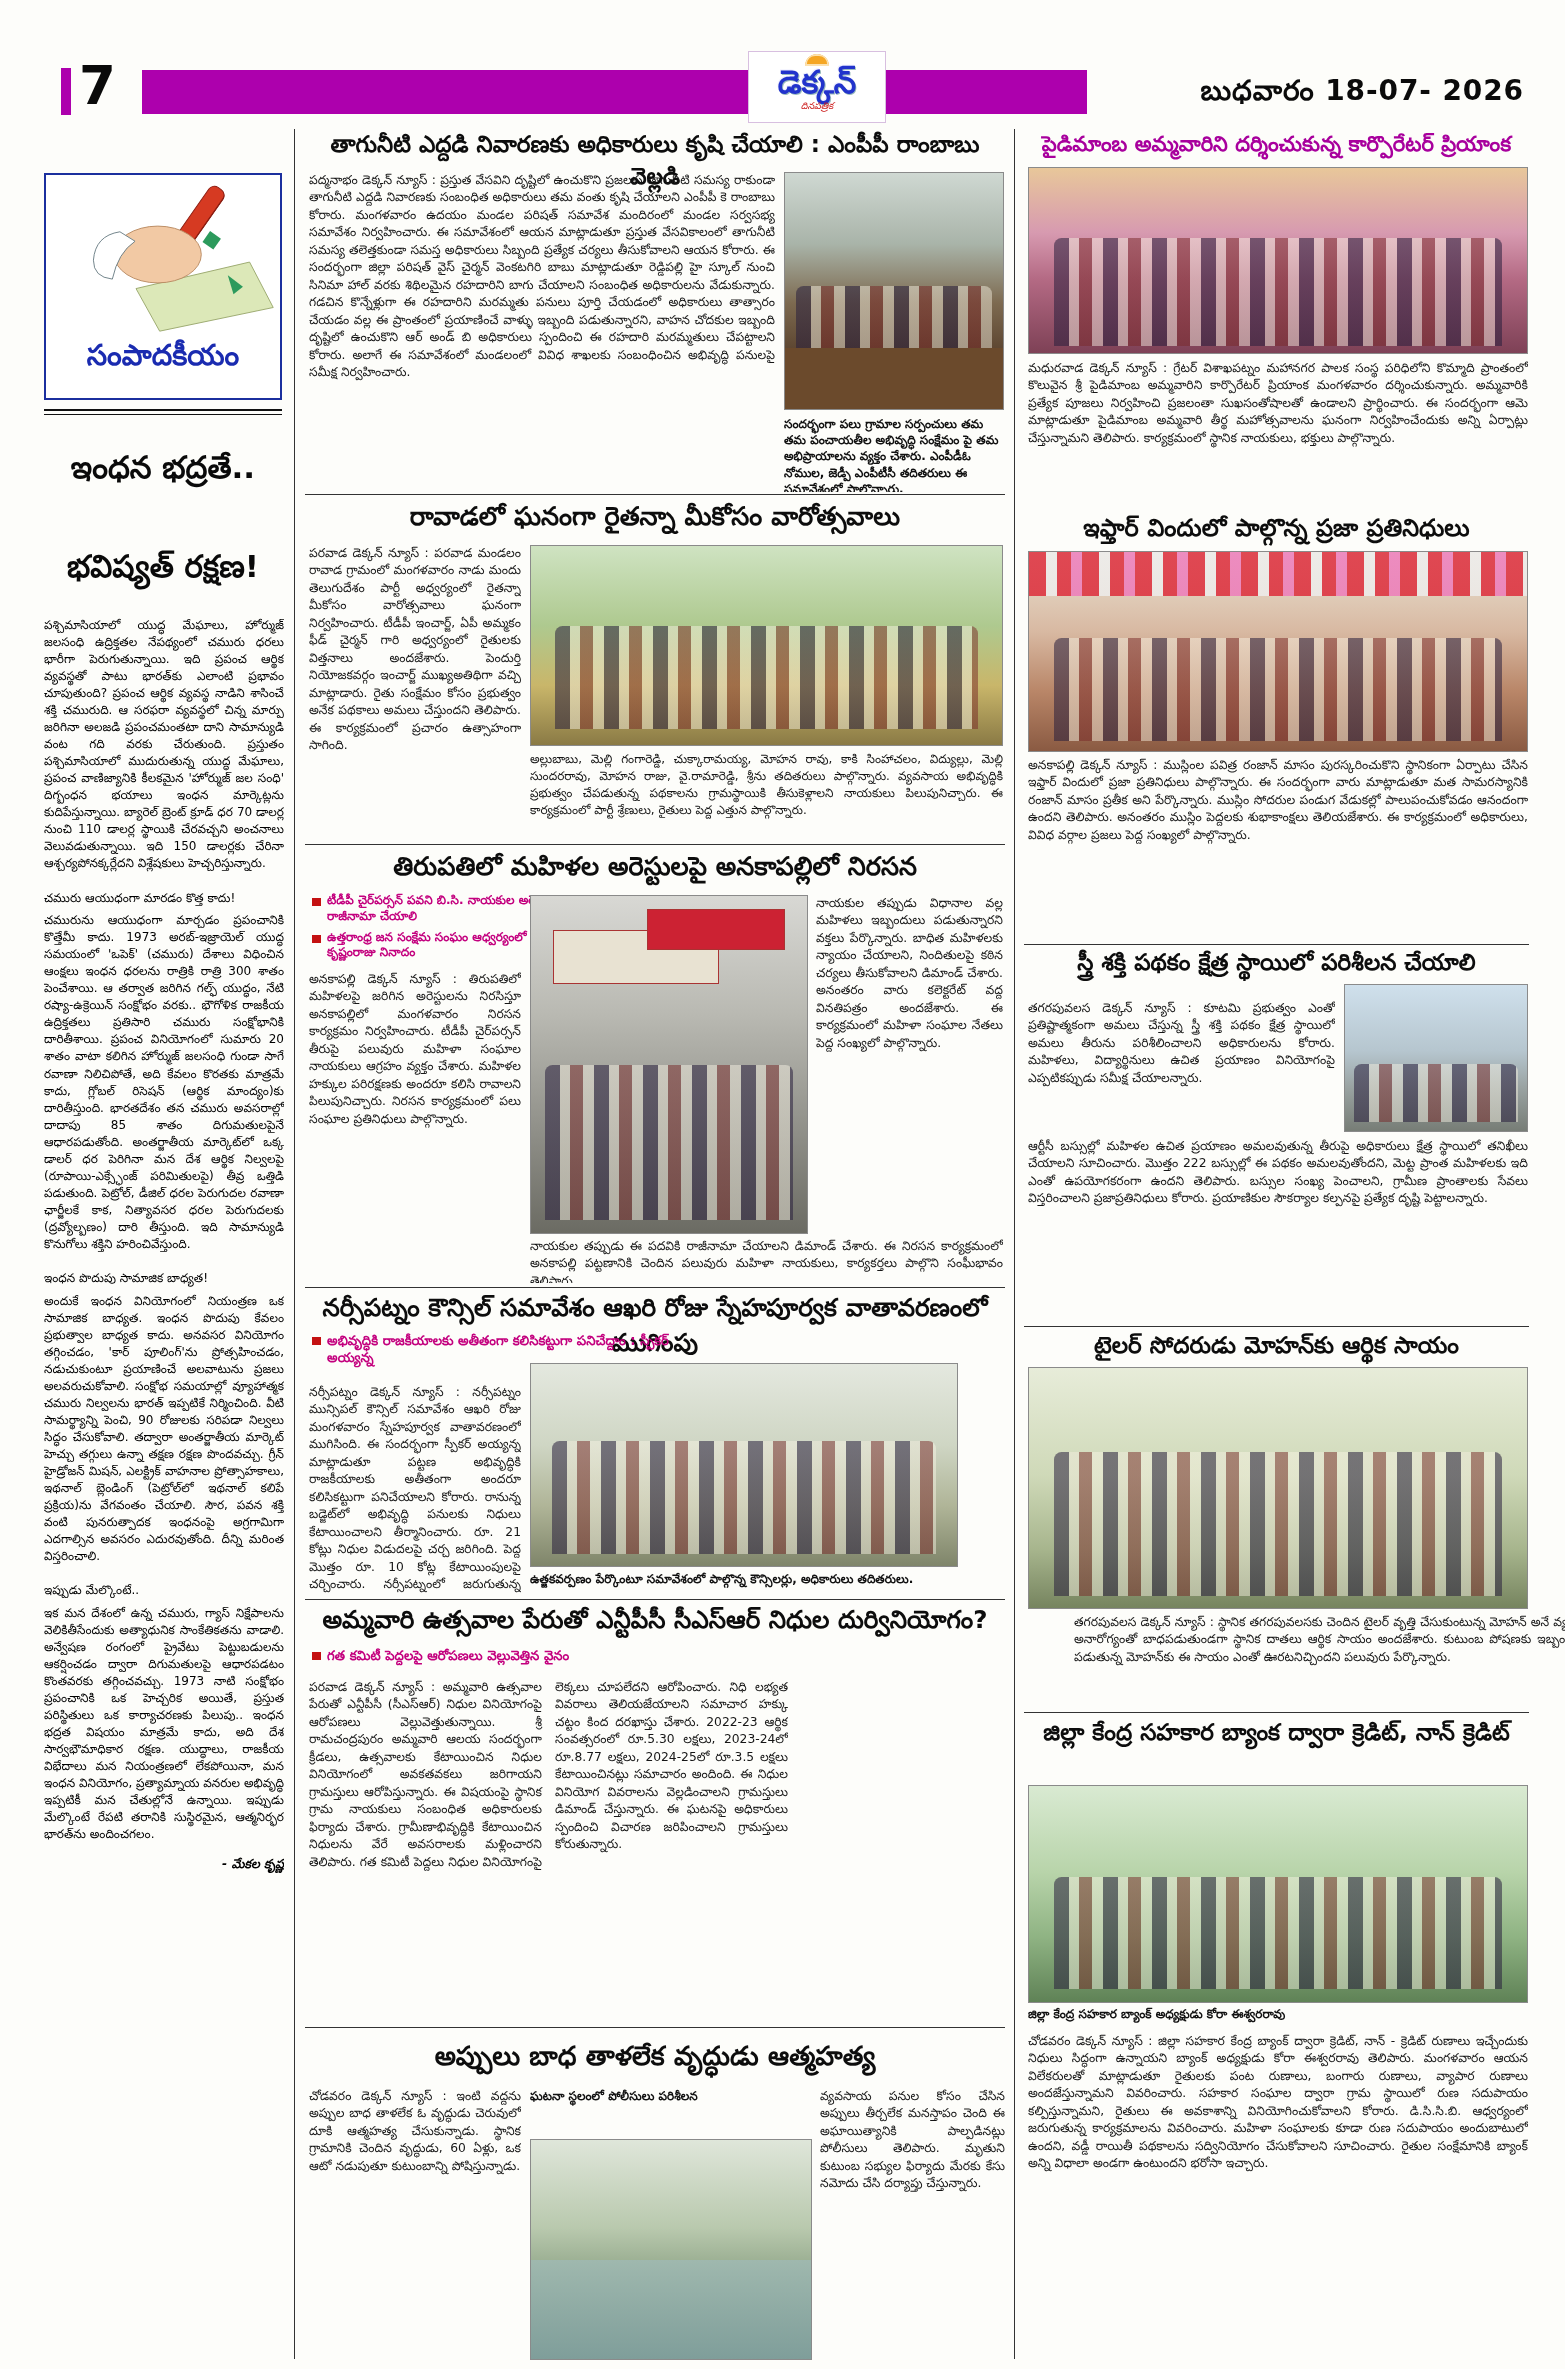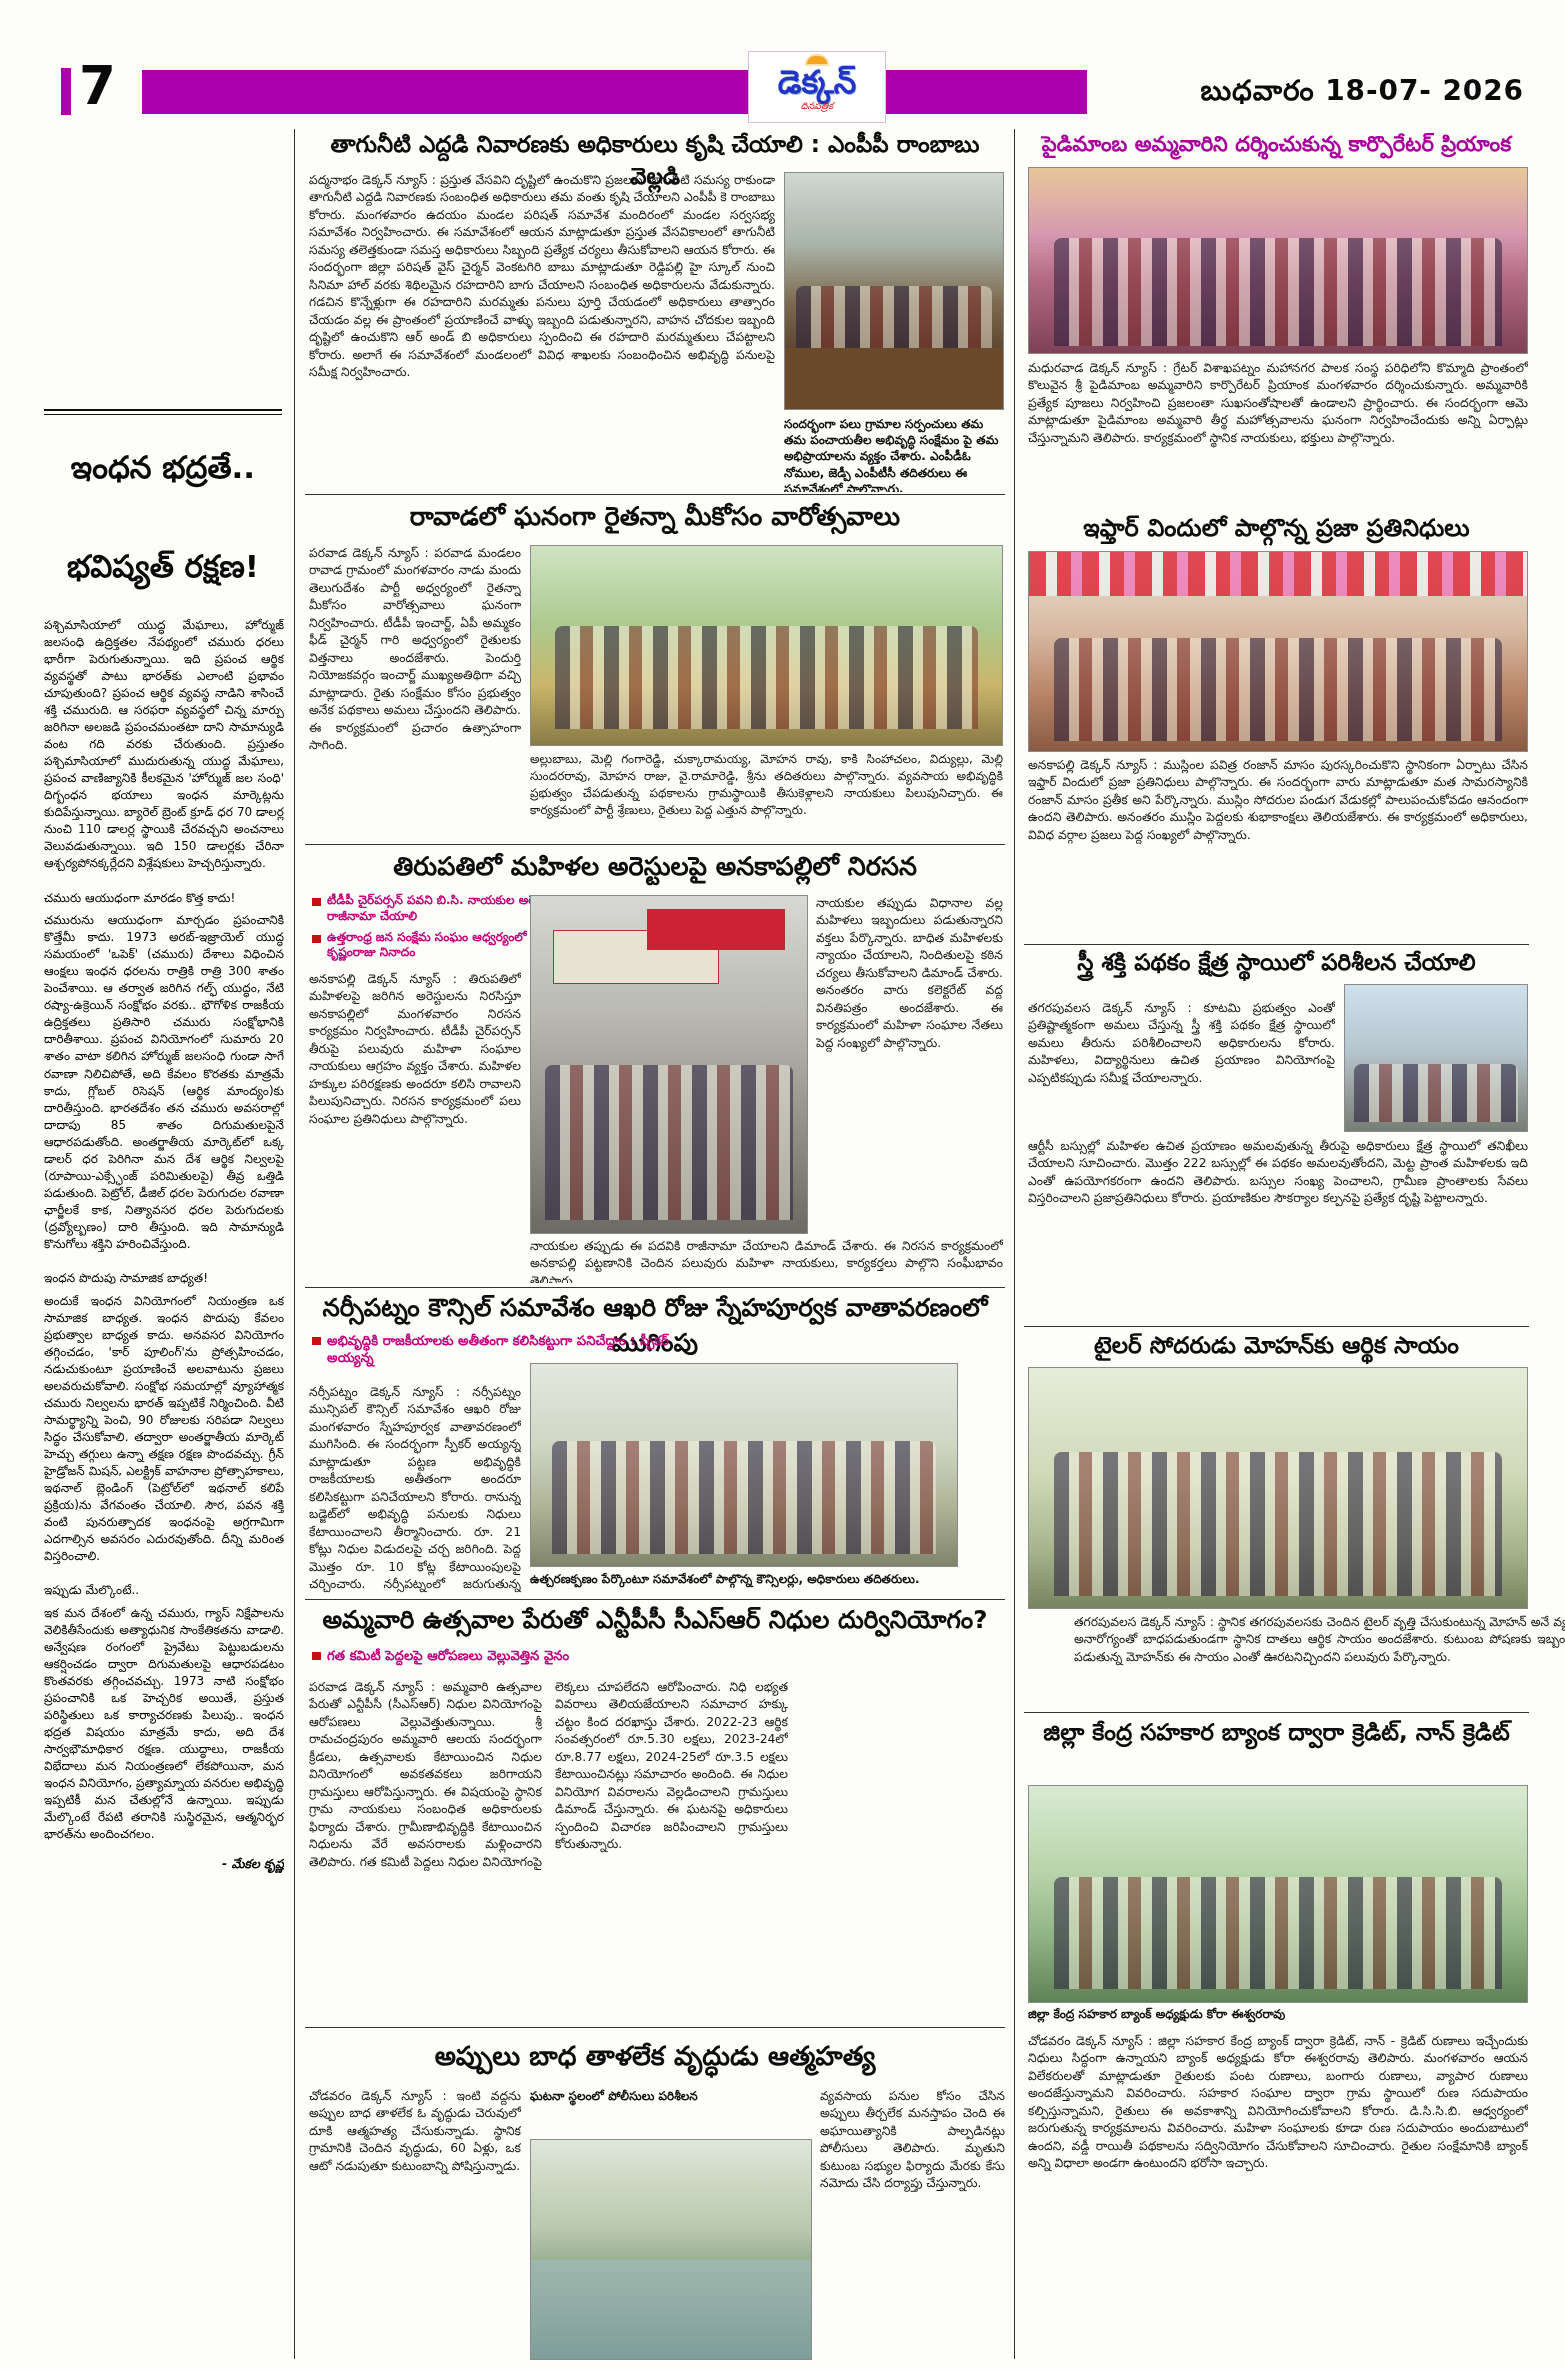--- a/index.html
+++ b/index.html
@@ -82,20 +82,32 @@
   <div class="abs" id="logo-box" style="left:748px;top:51px;width:138px;height:72px">
     <div class="sun"></div>
     <div id="logo-text">డెక్కన్</div>
     <div id="logo-tag">దినపత్రిక</div>
   </div>
   <div class="abs" id="hdr-date" style="left:1164px;top:74px;width:360px;text-align:right">బుధవారం  18-07- 2026</div>
 
   <div class="vrule" style="left:294px;top:129px;height:2230px"></div>
   <div class="vrule" style="left:1014px;top:129px;height:2230px"></div>
 
+  <div class="abs" id="ed-box" style="left:44px;top:173px;width:238px;height:227px">
+    <svg width="233" height="159" viewBox="0 0 246 168">
+      <polygon points="95,120 215,92 240,140 120,165" fill="#dce8b8" stroke="#9aa86e"></polygon>
+      <rect x="150" y="8" width="16" height="90" rx="6" transform="rotate(35 158 53)" fill="#d63console22" stroke="#8c1d12"></rect>
+      <rect x="148" y="6" width="18" height="92" rx="7" transform="rotate(35 157 52)" fill="#d63a22" stroke="#8c1d12"></rect>
+      <rect x="168" y="62" width="14" height="14" transform="rotate(35 175 69)" fill="#2c9a5c"></rect>
+      <ellipse cx="118" cy="84" rx="46" ry="30" fill="#f2c9a4" stroke="#b98b62"></ellipse>
+      <path d="M78 60 q-26 4 -28 30 q0 18 20 20 q6 -28 24 -40 z" fill="#ffffff" stroke="#6c7f86"></path>
+      <path d="M192 106 l16 12 -10 8 z" fill="#2c9a5c"></path>
+    </svg>
+    <div id="ed-title">సంపాదకీయం</div>
+  </div>
   <div class="abs dbl-rule" style="left:44px;top:409px;width:238px"></div>
 
   <div class="abs ed-head" style="left:44px;top:450px;width:238px">ఇంధన భద్రతే..</div>
   <div class="abs ed-head" style="left:44px;top:549px;width:238px">భవిష్యత్ రక్షణ!</div>
 
   <div class="abs" style="left:44px;top:617px;width:240px;height:1715px;overflow:hidden">
     <div class="ed-p" style="white-space:pre-line">పశ్చిమాసియాలో యుద్ధ మేఘాలు, హోర్ముజ్ జలసంధి ఉద్రిక్తతల నేపథ్యంలో చమురు ధరలు భారీగా పెరుగుతున్నాయి. ఇది ప్రపంచ ఆర్థిక వ్యవస్థతో పాటు భారత్‌కు ఎలాంటి ప్రభావం చూపుతుంది? ప్రపంచ ఆర్థిక వ్యవస్థ నాడిని శాసించే శక్తి చమురుది. ఆ సరఫరా వ్యవస్థలో చిన్న మార్పు జరిగినా అలజడి ప్రపంచమంతటా దాని సామాన్యుడి వంట గది వరకు చేరుతుంది. ప్రస్తుతం పశ్చిమాసియాలో ముదురుతున్న యుద్ధ మేఘాలు, ప్రపంచ వాణిజ్యానికి కీలకమైన 'హోర్ముజ్ జల సంధి' దిగ్బంధన భయాలు ఇంధన మార్కెట్లను కుదిపేస్తున్నాయి. బ్యారెల్ బ్రెంట్ క్రూడ్ ధర 70 డాలర్ల నుంచి 110 డాలర్ల స్థాయికి చేరవచ్చని అంచనాలు వెలువడుతున్నాయి. ఇది 150 డాలర్లకు చేరినా ఆశ్చర్యపోనక్కర్లేదని విశ్లేషకులు హెచ్చరిస్తున్నారు.
 
 చమురు ఆయుధంగా మారడం కొత్త కాదు!</div>
     <div class="ed-p" style="white-space:pre-line;margin-top:5.7px">చమురును ఆయుధంగా మార్చడం ప్రపంచానికి కొత్తేమీ కాదు. 1973 అరబ్-ఇజ్రాయెల్ యుద్ధ సమయంలో 'ఒపెక్' (చమురు) దేశాలు విధించిన ఆంక్షలు ఇంధన ధరలను రాత్రికి రాత్రి 300 శాతం పెంచేశాయి. ఆ తర్వాత జరిగిన గల్ఫ్ యుద్ధం, నేటి రష్యా-ఉక్రెయిన్ సంక్షోభం వరకు.. భౌగోళిక రాజకీయ ఉద్రిక్తతలు ప్రతిసారి చమురు సంక్షోభానికి దారితీశాయి. ప్రపంచ వినియోగంలో సుమారు 20 శాతం వాటా కలిగిన హోర్ముజ్ జలసంధి గుండా సాగే రవాణా నిలిచిపోతే, అది కేవలం కొరతకు మాత్రమే కాదు, గ్లోబల్ రిసెషన్ (ఆర్థిక మాంద్యం)కు దారితీస్తుంది. భారతదేశం తన చమురు అవసరాల్లో దాదాపు 85 శాతం దిగుమతులపైనే ఆధారపడుతోంది. అంతర్జాతీయ మార్కెట్‌లో ఒక్క డాలర్ ధర పెరిగినా మన దేశ ఆర్థిక నిల్వలపై (రూపాయి-ఎక్స్ఛేంజ్ పరిమితులపై) తీవ్ర ఒత్తిడి పడుతుంది. పెట్రోల్, డీజిల్ ధరల పెరుగుదల రవాణా ఛార్జీలకే కాక, నిత్యావసర ధరల పెరుగుదలకు (ద్రవ్యోల్బణం) దారి తీస్తుంది. ఇది సామాన్యుడి కొనుగోలు శక్తిని హరించివేస్తుంది.
@@ -150,21 +162,21 @@
   <div class="abs" style="left:312px;top:1332px;width:388px;height:47px;overflow:hidden">
     <div class="bullet-row">
       <span class="bullet-sq"></span>
       <span class="bullet-txt">అభివృద్ధికి రాజకీయాలకు అతీతంగా కలిసికట్టుగా పనిచేద్దాం : స్పీకర్ అయ్యన్న</span>
     </div>
   </div>
   <div class="abs body-text" style="left:309px;top:1384px;width:212px;height:210px">నర్సీపట్నం డెక్కన్ న్యూస్ : నర్సీపట్నం మున్సిపల్ కౌన్సిల్ సమావేశం ఆఖరి రోజు మంగళవారం స్నేహపూర్వక వాతావరణంలో ముగిసింది. ఈ సందర్భంగా స్పీకర్ అయ్యన్న మాట్లాడుతూ పట్టణ అభివృద్ధికి రాజకీయాలకు అతీతంగా అందరూ కలిసికట్టుగా పనిచేయాలని కోరారు. రానున్న బడ్జెట్‌లో అభివృద్ధి పనులకు నిధులు కేటాయించాలని తీర్మానించారు. రూ. 21 కోట్లు నిధుల విడుదలపై చర్చ జరిగింది. పెద్ద మొత్తం రూ. 10 కోట్ల కేటాయింపులపై చర్చించారు. నర్సీపట్నంలో జరుగుతున్న అభివృద్ధి పనులను వేగవంతం చేయాలని, పెద్ద మొత్తం 108 అంశాలపై తీర్మానాలు ఆమోదించారు.</div>
   <div class="photo ph-council" style="left:530px;top:1363px;width:428px;height:204px">
     <div class="ph-people" style="bottom:6%;height:56%"></div>
   </div>
-  <div class="abs caption" style="left:530px;top:1571px;width:428px;height:24.6px">ఉత్చరణక్పణం పేర్కొంటూ సమావేశంలో పాల్గొన్న కౌన్సిలర్లు, అధికారులు తదితరులు.</div>
+  <div class="abs caption" style="left:530px;top:1571px;width:428px;height:24.6px">ఉత్జకవర్పణం పేర్కొంటూ సమావేశంలో పాల్గొన్న కౌన్సిలర్లు, అధికారులు తదితరులు.</div>
   <div class="hrule" style="left:305px;top:1599px;width:700px"></div>
 
   <div class="abs hl" style="left:305px;top:1605px;width:700px;font-size:24.6px">అమ్మవారి ఉత్సవాల పేరుతో ఎన్టీపీసీ సీఎస్ఆర్ నిధుల దుర్వినియోగం?</div>
   <div class="abs" style="left:312px;top:1647px;width:445px;height:24.6px;overflow:hidden">
     <div class="bullet-row">
       <span class="bullet-sq"></span>
       <span class="bullet-txt">గత కమిటీ పెద్దలపై ఆరోపణలు వెల్లువెత్తిన వైనం</span>
     </div>
   </div>
   <div class="abs body-text cols2" style="left:309px;top:1679px;width:479px;height:343px">పరవాడ డెక్కన్ న్యూస్ : అమ్మవారి ఉత్సవాల పేరుతో ఎన్టీపీసీ (సీఎస్ఆర్) నిధుల వినియోగంపై ఆరోపణలు వెల్లువెత్తుతున్నాయి. శ్రీ రామచంద్రపురం అమ్మవారి ఆలయ సందర్భంగా క్రీడలు, ఉత్సవాలకు కేటాయించిన నిధుల వినియోగంలో అవకతవకలు జరిగాయని గ్రామస్తులు ఆరోపిస్తున్నారు. ఈ విషయంపై స్థానిక గ్రామ నాయకులు సంబంధిత అధికారులకు ఫిర్యాదు చేశారు. గ్రామీణాభివృద్ధికి కేటాయించిన నిధులను వేరే అవసరాలకు మళ్లించారని తెలిపారు. గత కమిటీ పెద్దలు నిధుల వినియోగంపై లెక్కలు చూపలేదని ఆరోపించారు. నిధి లభ్యత వివరాలు తెలియజేయాలని సమాచార హక్కు చట్టం కింద దరఖాస్తు చేశారు. 2022-23 ఆర్థిక సంవత్సరంలో రూ.5.30 లక్షలు, 2023-24లో రూ.8.77 లక్షలు, 2024-25లో రూ.3.5 లక్షలు కేటాయించినట్లు సమాచారం అందింది. ఈ నిధుల వినియోగ వివరాలను వెల్లడించాలని గ్రామస్తులు డిమాండ్ చేస్తున్నారు. ఈ ఘటనపై అధికారులు స్పందించి విచారణ జరిపించాలని గ్రామస్తులు కోరుతున్నారు.</div>

